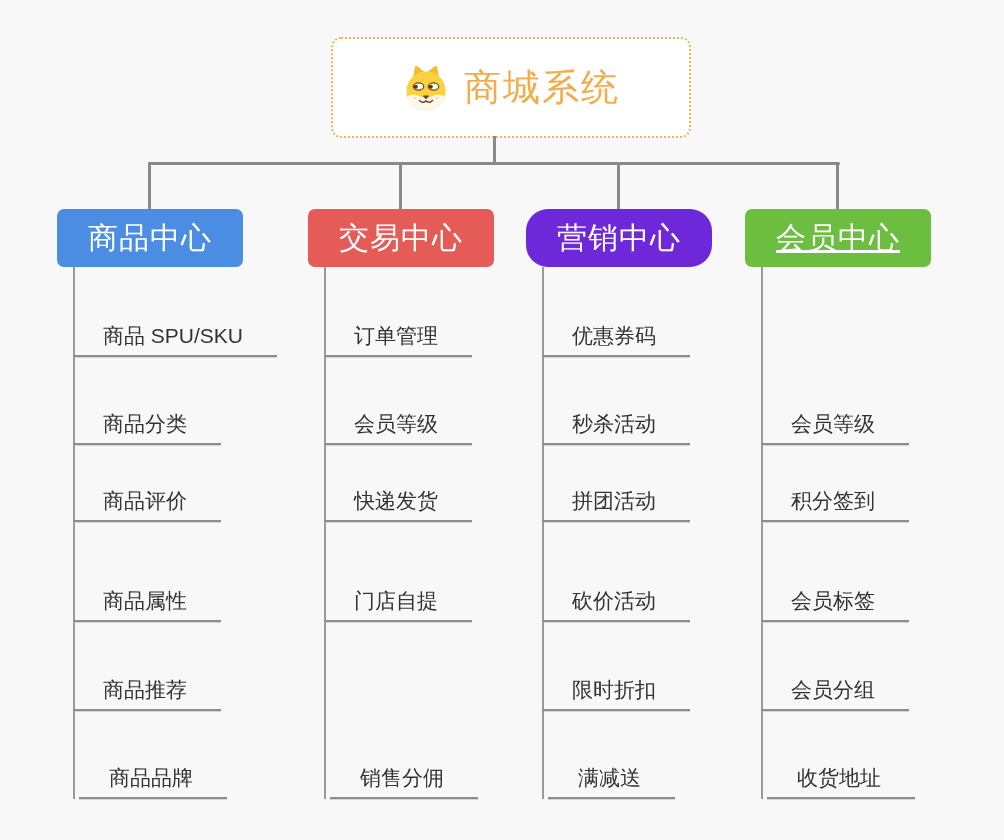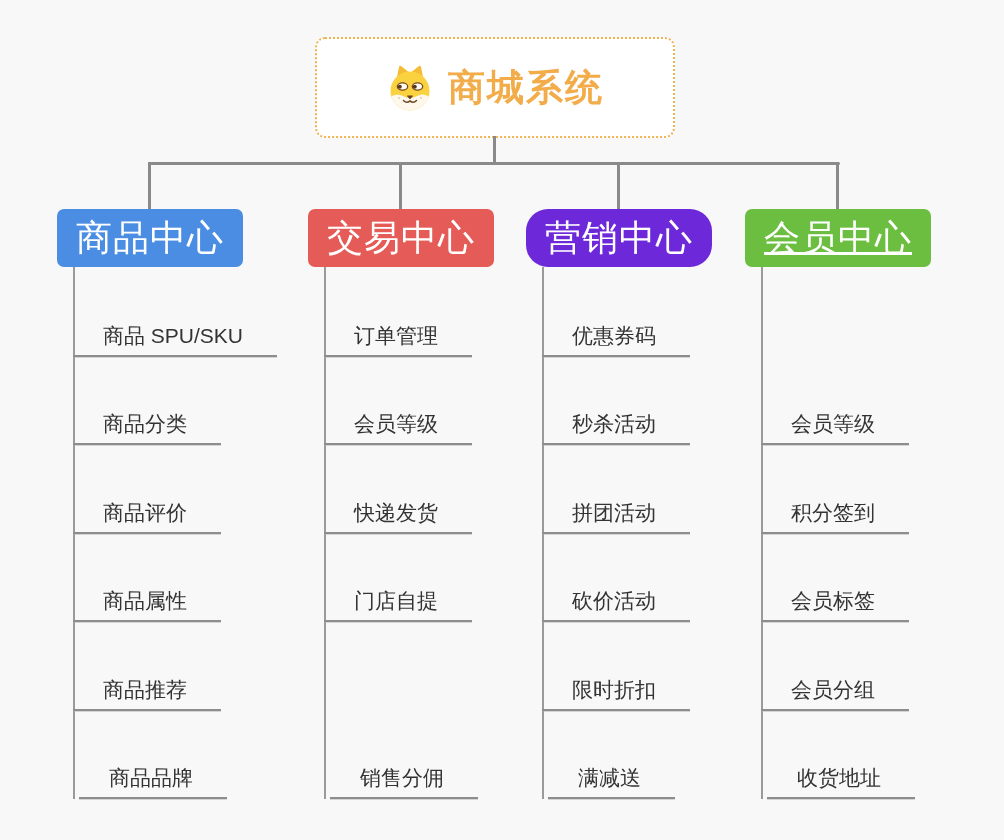--- a/index.html
+++ b/index.html
@@ -9,30 +9,29 @@
   }
   #canvas{
     position:relative;
     width:1004px;height:840px;
     background:#f8f8f8;
     overflow:hidden;
   }
 
   
   .root-node{
-    position:absolute;left:315px;top:37px;
+    position:absolute;left:331px;top:37px;
     width:360px;height:101px;
     background:#ffffff;
     border:2px dotted #f2b14f;
     border-radius:10px;
     box-sizing:border-box;
     display:flex;align-items:center;justify-content:center;
     gap:14px;
     cursor:default;
-    font-weight:bold;
   }
   .root-title{
     font-size:37px;
     color:#f2ac4a;
     letter-spacing:2px;
     white-space:nowrap;
   }
   .root-icon{width:48px;height:48px;flex:0 0 auto;}
 
   
@@ -50,21 +49,21 @@
   .branch.b0{left:57px;}
   .branch.b1{left:308px;}
   .branch.b2{left:526px;}
   .branch.b3{left:745px;}
 
   .branch-head{
     position:absolute;left:0;top:209px;
     width:186px;height:58px;
     border-radius:7px;
     color:#ffffff;
-    font-size:36px;
+    font-size:30px;
     letter-spacing:1px;
     display:flex;align-items:center;justify-content:center;
     white-space:nowrap;
     cursor:default;
   }
 
   .branch-vline{
     position:absolute;left:16px;top:267px;
     width:2px;height:532px;
     background:#9a9a9a;
@@ -76,21 +75,21 @@
     line-height:26px;
     color:#333333;
     white-space:nowrap;
     padding:0 34px 6px 30px;
     border-bottom:2px solid #8d8d8d;
     box-shadow:0 1px 0 rgba(170,170,170,.45);
     cursor:default;
   }
   .sub-item.i0{top:323px;}
   .sub-item.i1{top:411px;}
-  .sub-item.i2{top:500px;}
+  .sub-item.i2{top:488px;}
   .sub-item.i3{top:588px;}
   .sub-item.i4{top:677px;}
   .sub-item.i5{top:765px;margin-left:6px;}
 </style>
 </head>
 <body>
 
 <div id="canvas">
 
   <div class="root-node">

